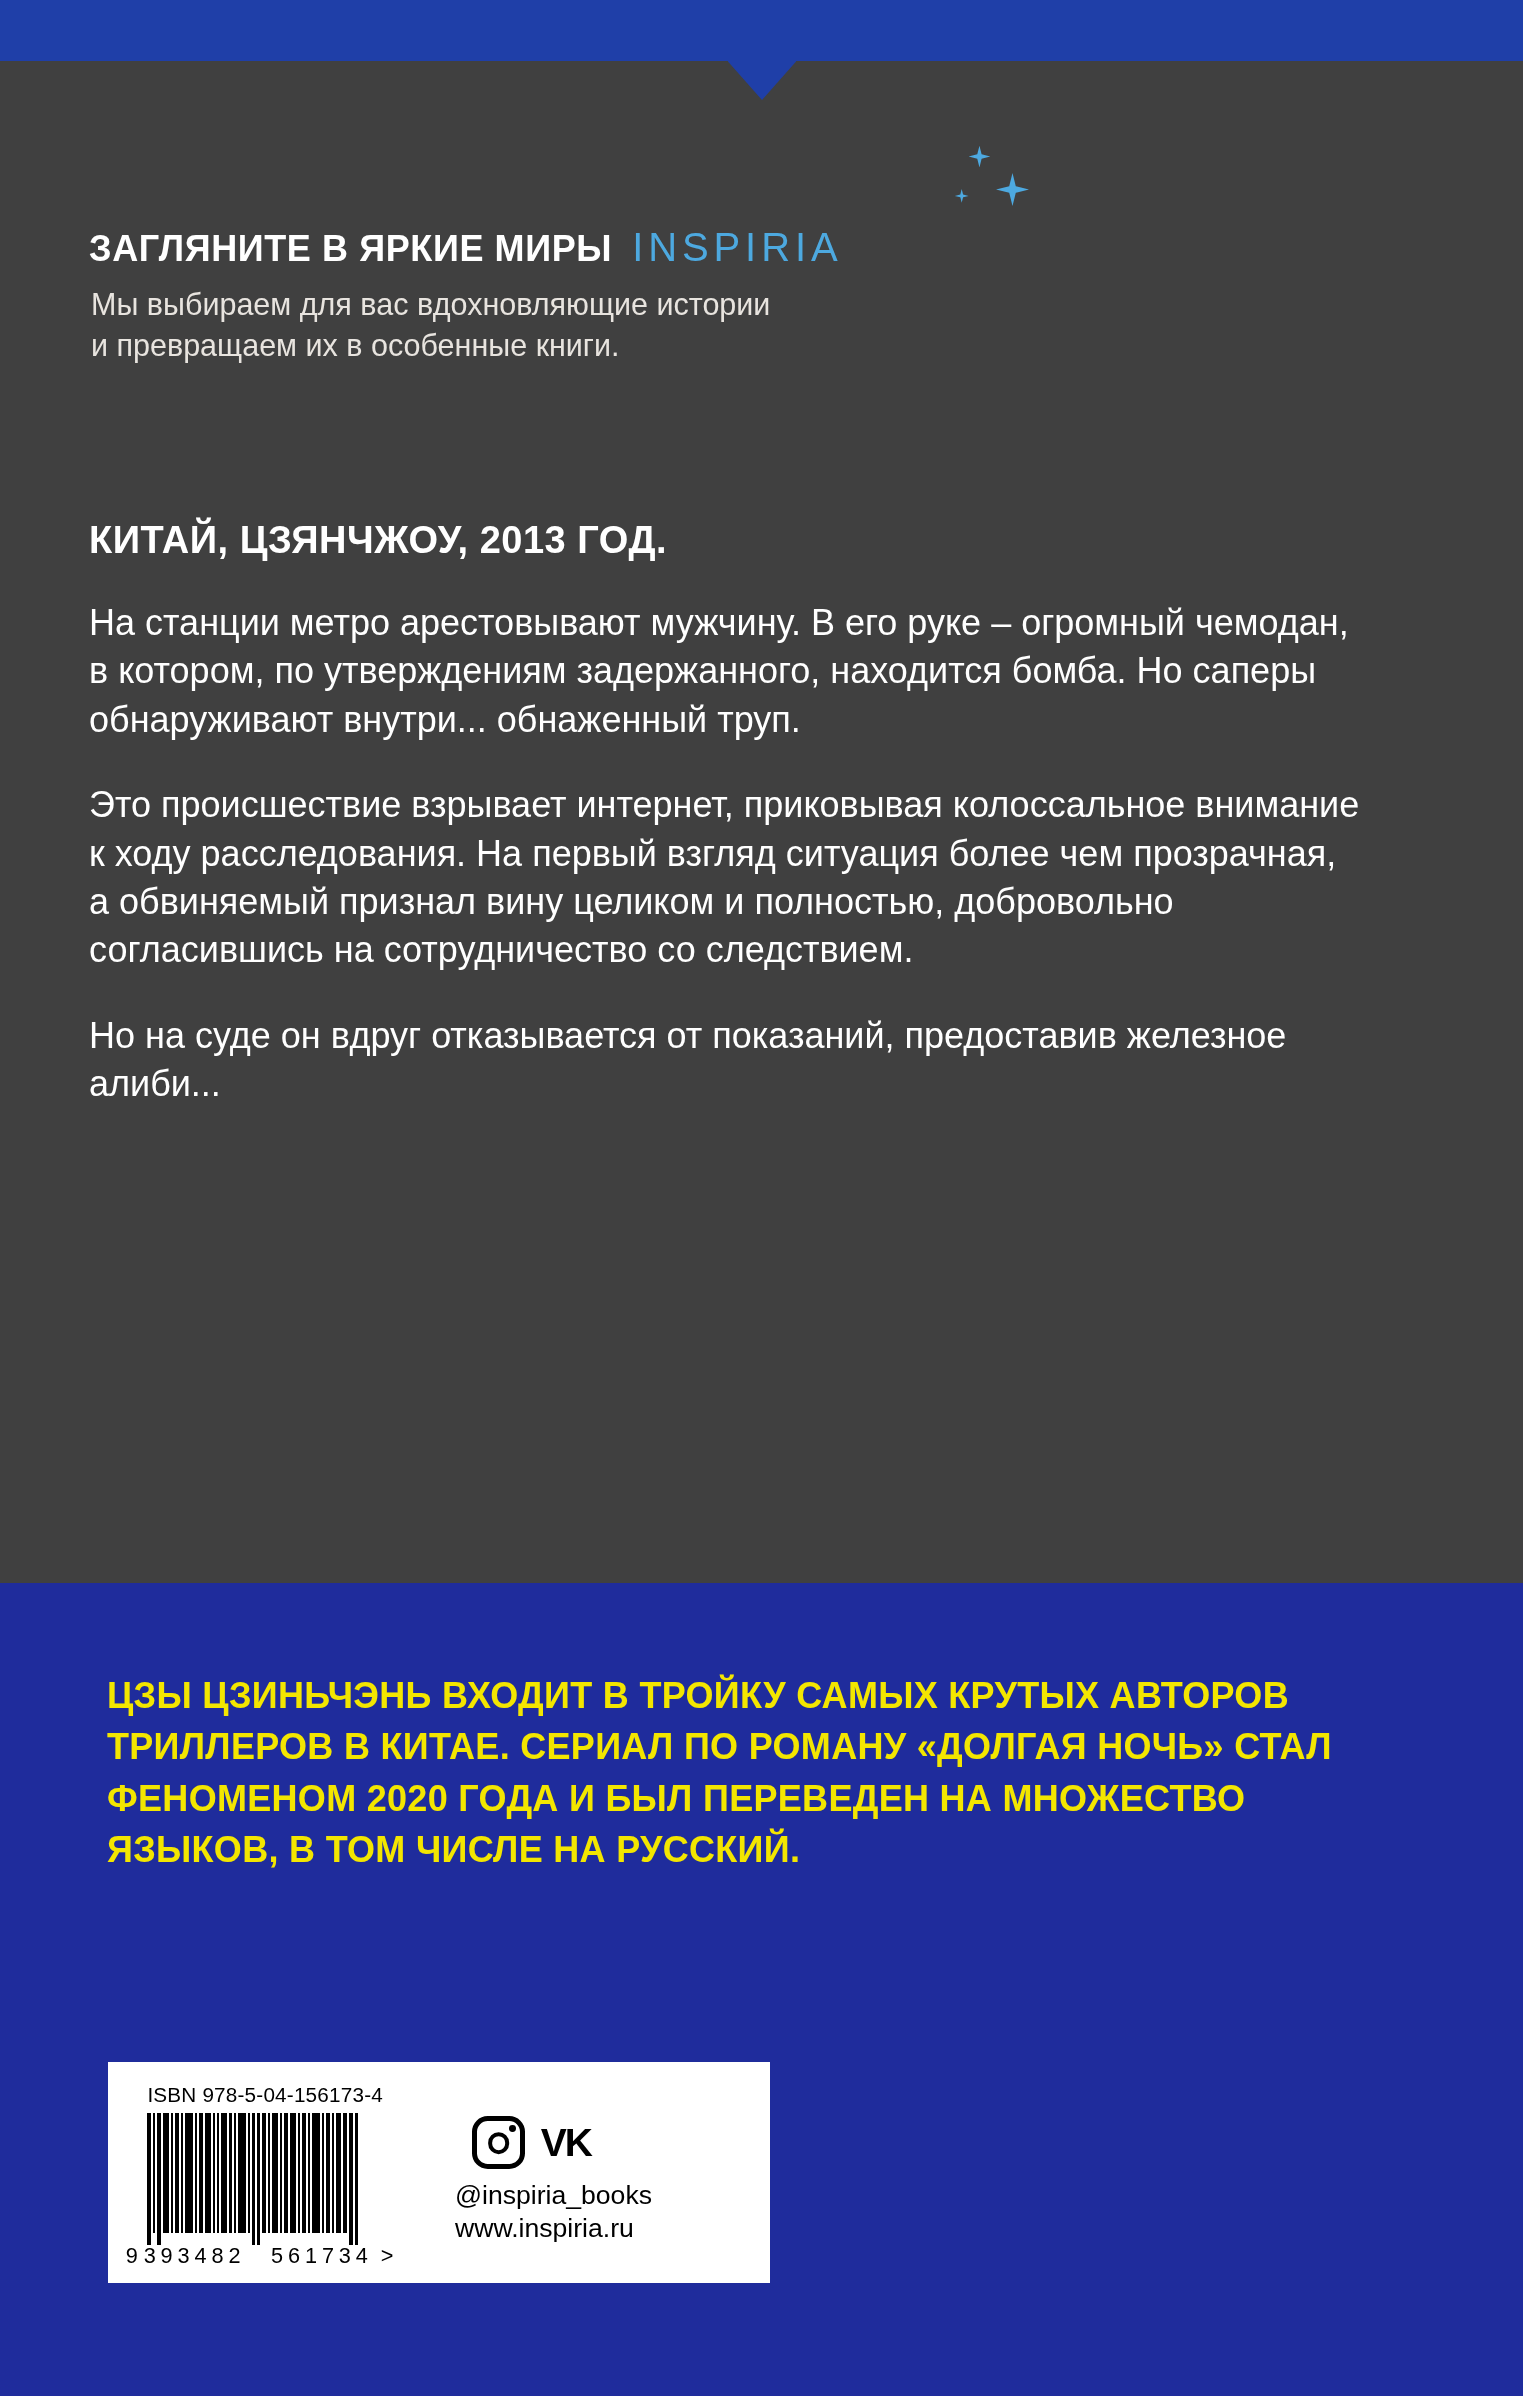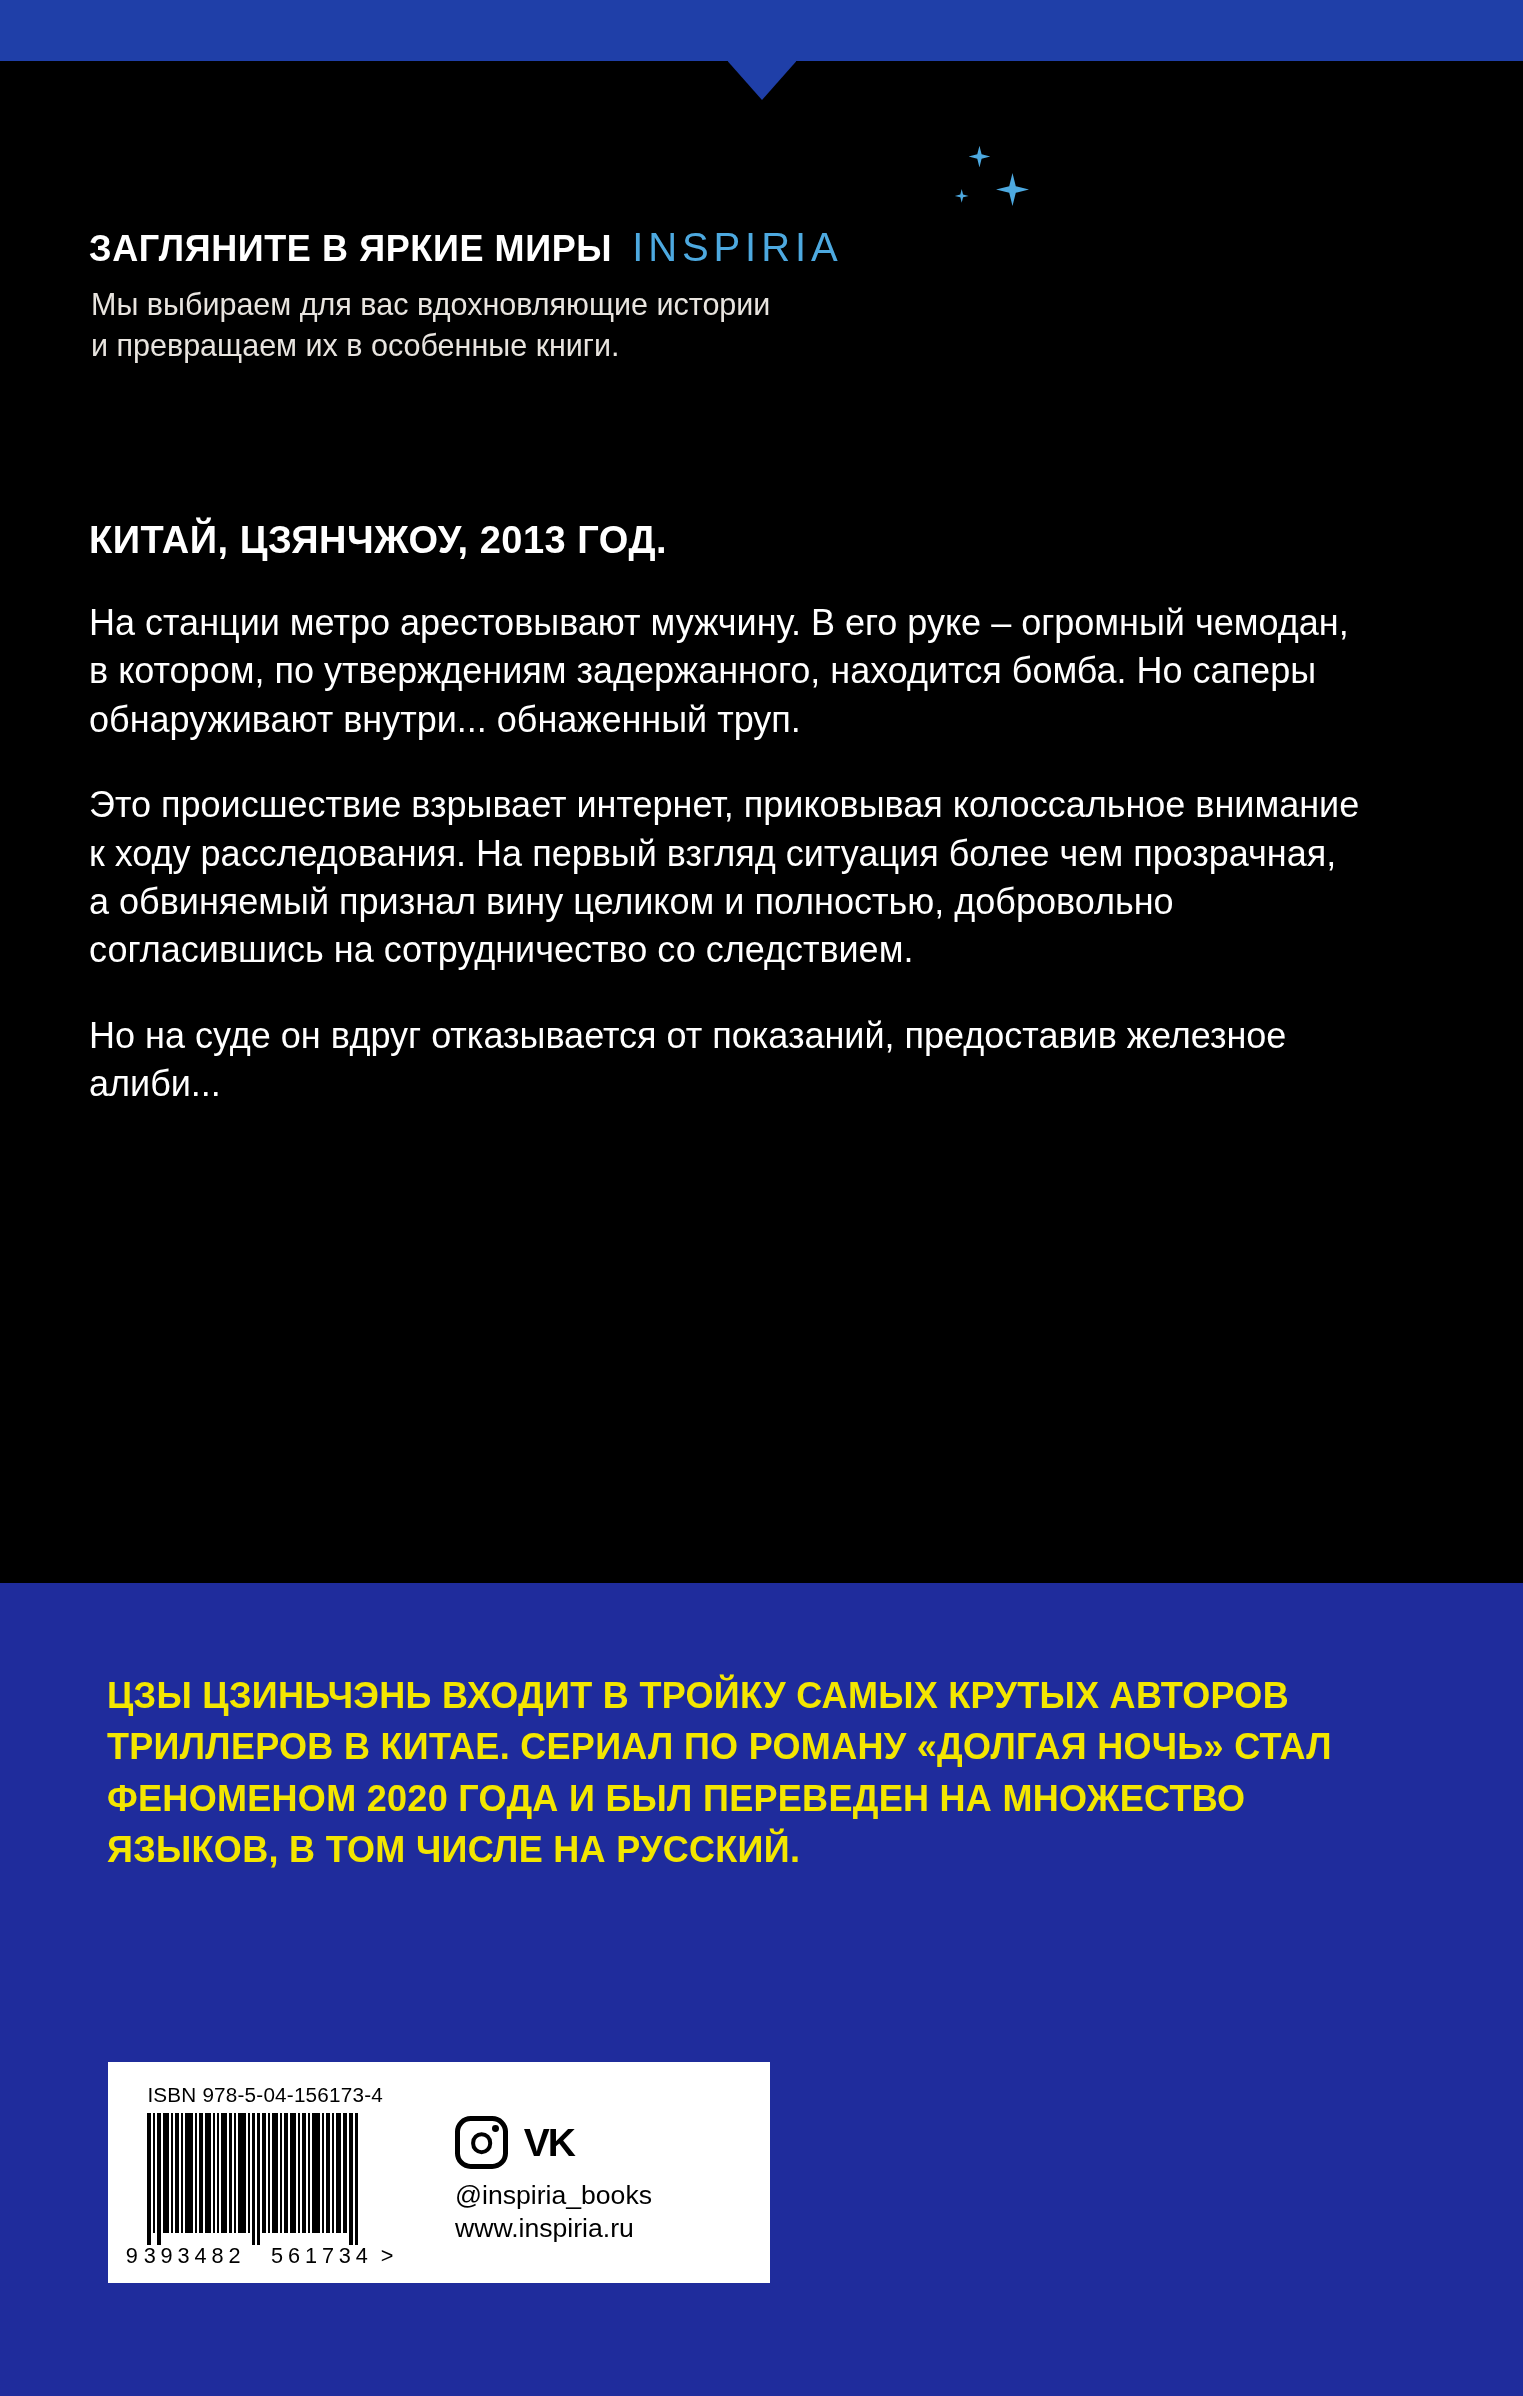--- a/index.html
+++ b/index.html
@@ -11,21 +11,21 @@
     width: 1524px;
     height: 2397px;
     font-family: "Liberation Sans", sans-serif;
     -webkit-font-smoothing: antialiased;
   }
 
   .cover {
     position: relative;
     width: 1524px;
     height: 2397px;
-    background: #000000;
+    background: #404040;
     overflow: hidden;
   }
 
   
   .top-strip {
     position: absolute;
     top: 0;
     left: 0;
     width: 1524px;
     height: 61px;
@@ -202,21 +202,21 @@
     box-sizing: border-box;
     padding: 25.6px 9.9px 9.9px 0;
     display: flex;
     flex-direction: column;
     align-items: flex-start;
   }
   .social-icons {
     display: flex;
     align-items: center;
     margin-bottom: 9.9px;
-    margin-left: 2px;
+    margin-left: 19px;
   }
   .ig-icon {
     width: 53px;
     height: 53px;
     border: 5.9px solid #000;
     border-radius: 15.8px;
     position: relative;
     box-sizing: border-box;
     margin-right: 15.8px;
   }

